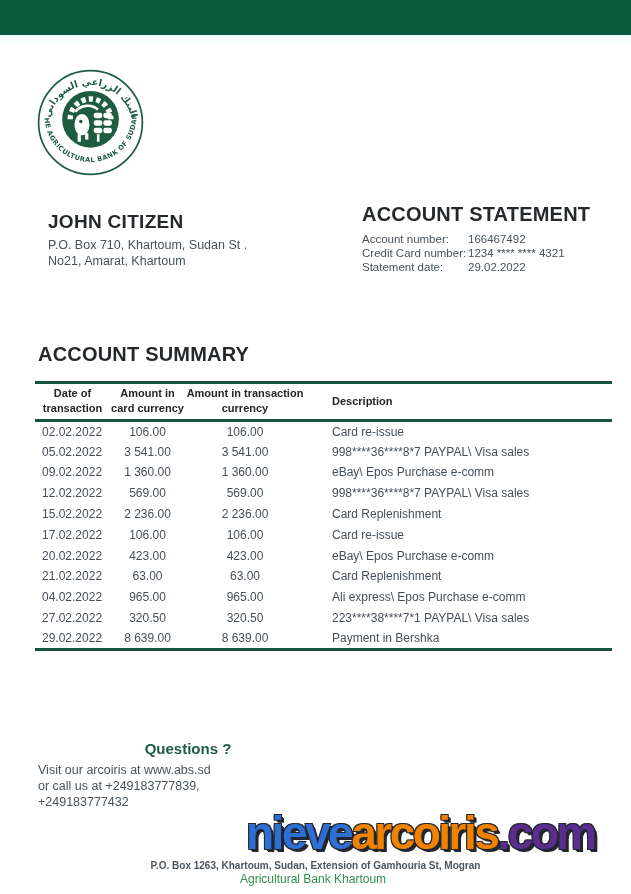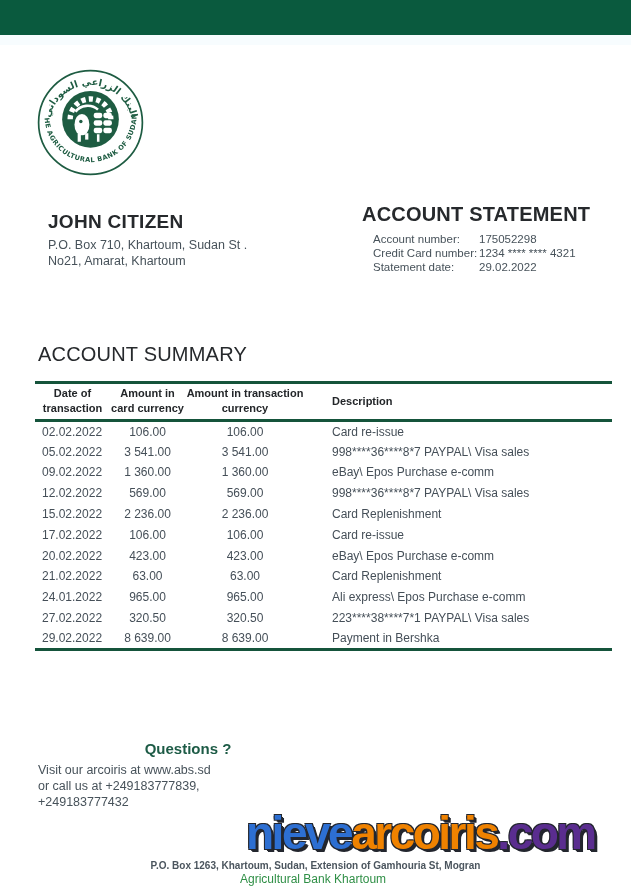--- a/index.html
+++ b/index.html
@@ -43,27 +43,27 @@
   .customer-address{
     margin-top:5px;font-size:12.5px;line-height:15.5px;color:var(--body-gray);
   }
   .statement{
     position:absolute;left:362px;top:203px;width:250px;
   }
   .statement-title{
     font-size:20px;font-weight:bold;color:var(--heading-dark);
     letter-spacing:.2px;
   }
-  .statement-fields{margin-top:6px;margin-left:11px;}
+  .statement-fields{margin-top:6px;}
   .statement-row{display:flex;font-size:11.5px;line-height:14px;color:var(--body-gray);}
   .statement-label{flex:0 0 106px;}
   .statement-value{flex:1;}
   .summary-title{
     position:absolute;left:38px;top:343px;
-    font-size:20px;font-weight:normal;color:var(--heading-dark);
+    font-size:20px;font-weight:bold;color:var(--heading-dark);
     letter-spacing:.2px;
   }
   .summary-table{
     position:absolute;left:35px;top:381px;width:577px;
     border-collapse:collapse;table-layout:fixed;
     border-top:3px solid var(--line-green);
     border-bottom:3px solid var(--line-green);
   }
   .summary-table thead tr{border-bottom:3px solid var(--line-green);}
   .summary-table th{
@@ -153,21 +153,21 @@
       <div>P.O. Box 710, Khartoum, Sudan St .</div>
       <div>No21, Amarat, Khartoum</div>
     </div>
   </div>
 
   <div class="statement">
     <div class="statement-title">ACCOUNT STATEMENT</div>
     <div class="statement-fields">
       <div class="statement-row">
         <span class="statement-label">Account number:</span>
-        <span class="statement-value">175052298</span>
+        <span class="statement-value">166467492</span>
       </div>
       <div class="statement-row">
         <span class="statement-label">Credit Card number:</span>
         <span class="statement-value">1234 **** **** 4321</span>
       </div>
       <div class="statement-row">
         <span class="statement-label">Statement date:</span>
         <span class="statement-value">29.02.2022</span>
       </div>
     </div>
@@ -227,21 +227,21 @@
           <td class="c2">423.00</td>
           <td class="c3">eBay\ Epos Purchase e-comm</td>
         </tr>
         <tr>
           <td class="c0">21.02.2022</td>
           <td class="c1">63.00</td>
           <td class="c2">63.00</td>
           <td class="c3">Card Replenishment</td>
         </tr>
         <tr>
-          <td class="c0">24.01.2022</td>
+          <td class="c0">04.02.2022</td>
           <td class="c1">965.00</td>
           <td class="c2">965.00</td>
           <td class="c3">Ali express\ Epos Purchase e-comm</td>
         </tr>
         <tr>
           <td class="c0">27.02.2022</td>
           <td class="c1">320.50</td>
           <td class="c2">320.50</td>
           <td class="c3">223****38****7*1 PAYPAL\ Visa sales</td>
         </tr>

